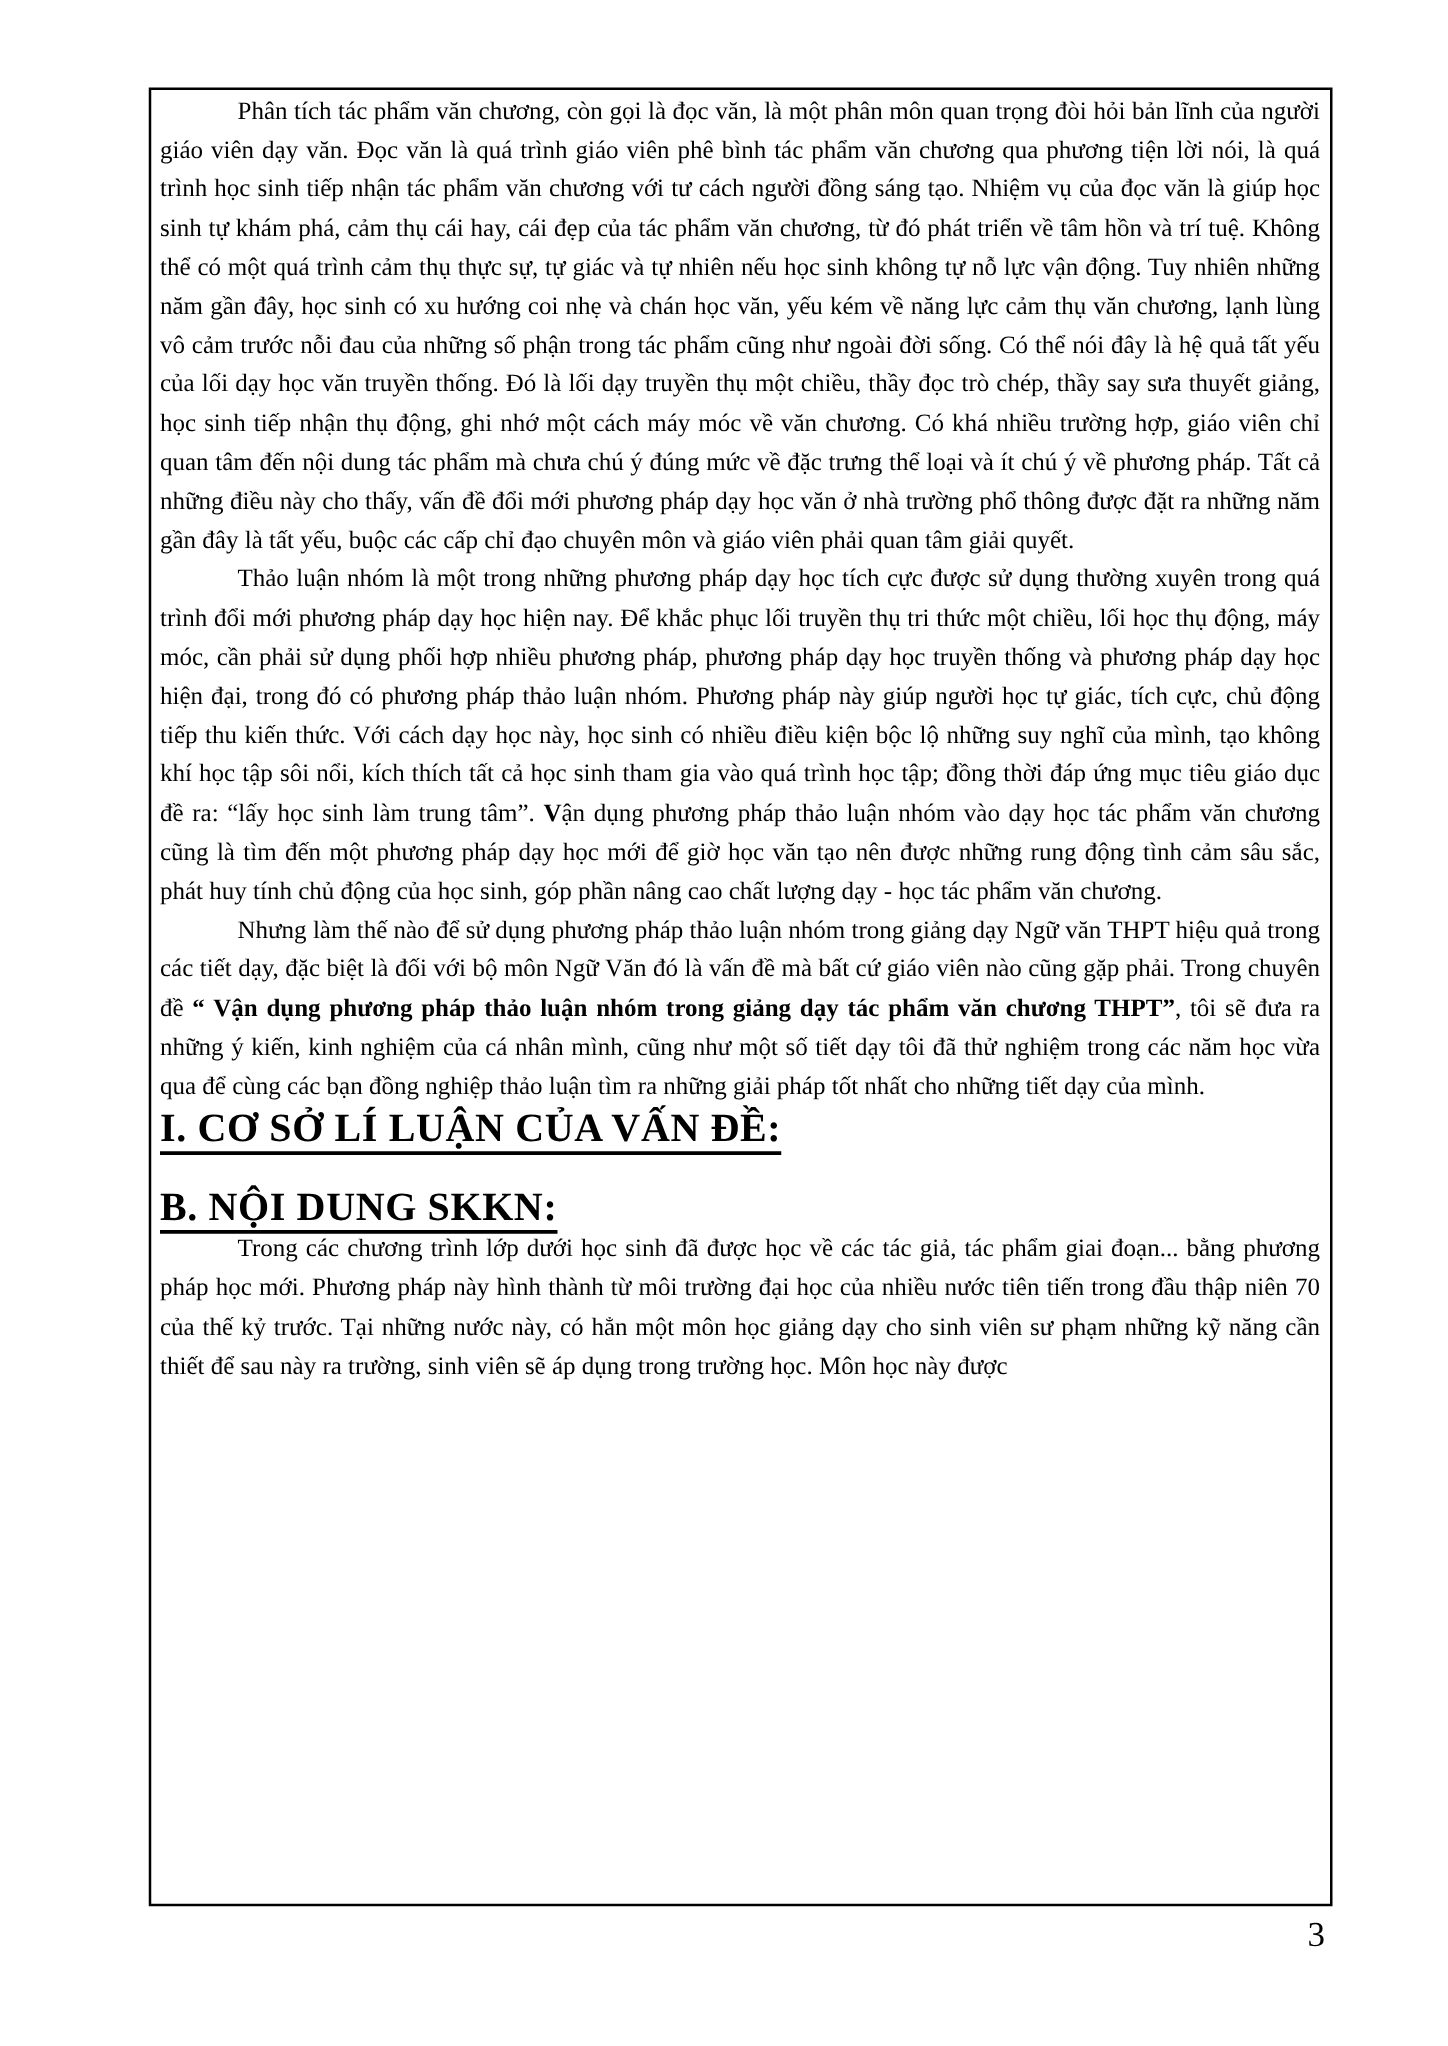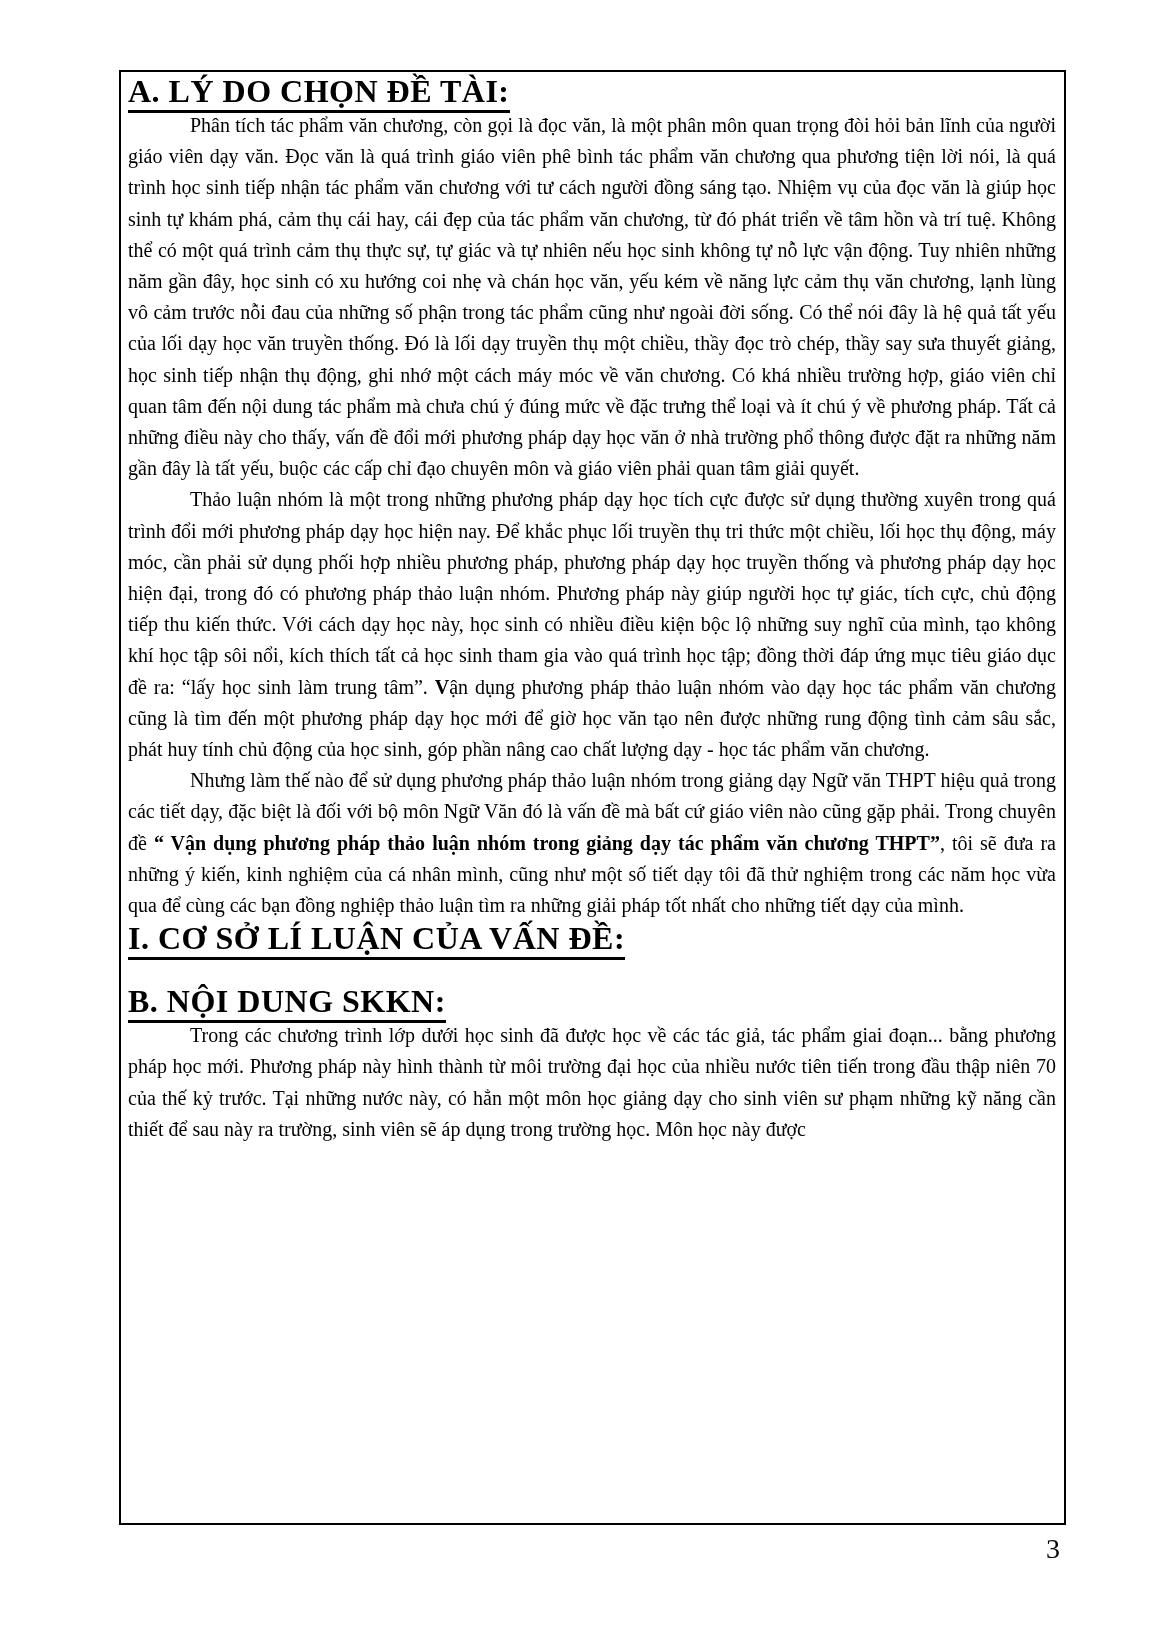--- a/index.html
+++ b/index.html
@@ -52,21 +52,20 @@
     line-height: 30px;
     text-align: right;
   }
 </style>
 </head>
 <body>
 
 <div class="sheet">
   <div class="frame">
     <div class="doc-body">
-        <h2 class="heading heading-tight"><span class="u">A. LÝ DO CHỌN ĐỀ TÀI:</span></h2>
         <p class="para"><span>Phân tích tác phẩm văn chương, còn gọi là đọc văn, là một phân môn quan trọng đòi hỏi bản lĩnh của người giáo viên dạy văn. Đọc văn là quá trình giáo viên phê bình tác phẩm văn chương qua phương tiện lời nói, là quá trình học sinh tiếp nhận tác phẩm văn chương với tư cách người đồng sáng tạo. Nhiệm vụ của đọc văn là giúp học sinh tự khám phá, cảm thụ cái hay, cái đẹp của tác phẩm văn chương, từ đó phát triển về tâm hồn và trí tuệ. Không thể có một quá trình cảm thụ thực sự, tự giác và tự nhiên nếu học sinh không tự nỗ lực vận động. Tuy nhiên những năm gần đây, học sinh có xu hướng coi nhẹ và chán học văn, yếu kém về năng lực cảm thụ văn chương, lạnh lùng vô cảm trước nỗi đau của những số phận trong tác phẩm cũng như ngoài đời sống. Có thể nói đây là hệ quả tất yếu của lối dạy học văn truyền thống. Đó là lối dạy truyền thụ một chiều, thầy đọc trò chép, thầy say sưa thuyết giảng, học sinh tiếp nhận thụ động, ghi nhớ một cách máy móc về văn chương. Có khá nhiều trường hợp, giáo viên chỉ quan tâm đến nội dung tác phẩm mà chưa chú ý đúng mức về đặc trưng thể loại và ít chú ý về phương pháp. Tất cả những điều này cho thấy, vấn đề đổi mới phương pháp dạy học văn ở nhà trường phổ thông được đặt ra những năm gần đây là tất yếu, buộc các cấp chỉ đạo chuyên môn và giáo viên phải quan tâm giải quyết.</span></p>
         <p class="para"><span>Thảo luận nhóm là một trong những phương pháp dạy học tích cực được sử dụng thường xuyên trong quá trình đổi mới phương pháp dạy học hiện nay. Để khắc phục lối truyền thụ tri thức một chiều, lối học thụ động, máy móc, cần phải sử dụng phối hợp nhiều phương pháp, phương pháp dạy học truyền thống và phương pháp dạy học hiện đại, trong đó có phương pháp thảo luận nhóm. Phương pháp này giúp người học tự giác, tích cực, chủ động tiếp thu kiến thức. Với cách dạy học này, học sinh có nhiều điều kiện bộc lộ những suy nghĩ của mình, tạo không khí học tập sôi nổi, kích thích tất cả học sinh tham gia vào quá trình học tập; đồng thời đáp ứng mục tiêu giáo dục đề ra: “lấy học sinh làm trung tâm”. </span><b>V</b><span>ận dụng phương pháp thảo luận nhóm vào dạy học tác phẩm văn chương cũng là tìm đến một phương pháp dạy học mới để giờ học văn tạo nên được những rung động tình cảm sâu sắc, phát huy tính chủ động của học sinh, góp phần nâng cao chất lượng dạy - học tác phẩm văn chương.</span></p>
         <p class="para"><span>Nhưng làm thế nào để sử dụng phương pháp thảo luận nhóm trong giảng dạy Ngữ văn THPT hiệu quả trong các tiết dạy, đặc biệt là đối với bộ môn Ngữ Văn đó là vấn đề mà bất cứ giáo viên nào cũng gặp phải. Trong chuyên đề </span><b>“ Vận dụng phương pháp thảo luận nhóm trong giảng dạy tác phẩm văn chương THPT”</b><span>, tôi sẽ đưa ra những ý kiến, kinh nghiệm của cá nhân mình, cũng như một số tiết dạy tôi đã thử nghiệm trong các năm học vừa qua để cùng các bạn đồng nghiệp thảo luận tìm ra những giải pháp tốt nhất cho những tiết dạy của mình.</span></p>
         <h2 class="heading heading-tight"><span class="u">I. CƠ SỞ LÍ LUẬN CỦA VẤN ĐỀ:</span></h2>
         <h2 class="heading space-before"><span class="u">B. NỘI DUNG SKKN:</span></h2>
         <p class="para"><span>Trong các chương trình lớp dưới học sinh đã được học về các tác giả, tác phẩm giai đoạn... bằng phương pháp học mới. Phương pháp này hình thành từ môi trường đại học của nhiều nước tiên tiến trong đầu thập niên 70 của thế kỷ trước. Tại những nước này, có hẳn một môn học giảng dạy cho sinh viên sư phạm những kỹ năng cần thiết để sau này ra trường, sinh viên sẽ áp dụng trong trường học. Môn học này được</span></p>
       </div>
   </div>
   <div class="page-number">3</div>
 </div>

